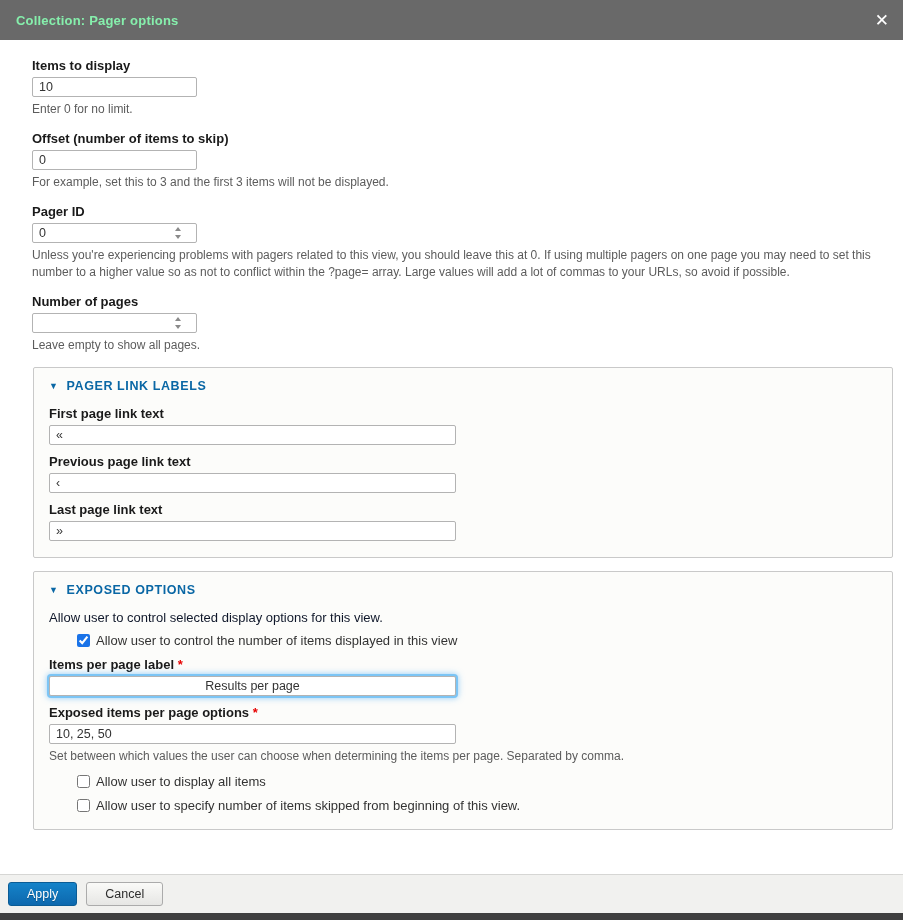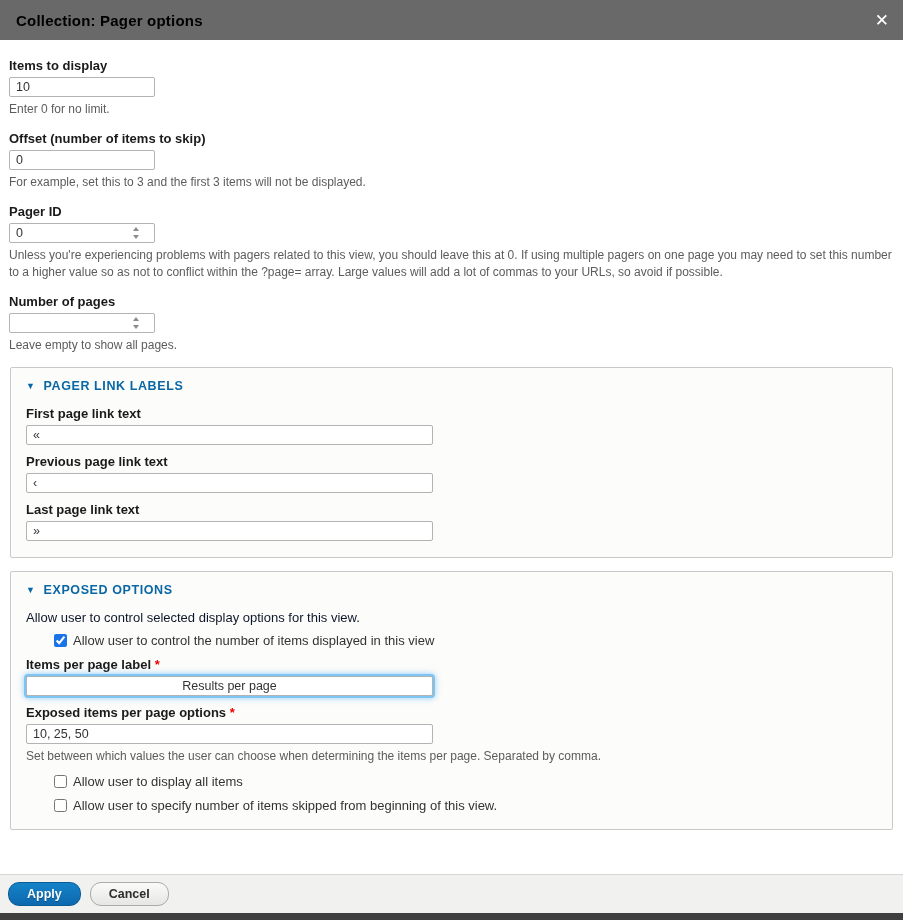--- a/index.html
+++ b/index.html
@@ -17,40 +17,41 @@
   .dialog-header {
     height: 40px;
     background: #696969;
     display: flex;
     align-items: center;
     justify-content: space-between;
     padding: 0 14px 0 16px;
     flex: 0 0 auto;
   }
   .dialog-title {
-    color: #000000;
-    font-size: 15px;
+    color: #86efac;
+    font-size: 13px;
     font-weight: bold;
     letter-spacing: .2px;
   }
   .dialog-close {
     color: #ffffff;
     font-size: 17px;
     font-weight: bold;
     line-height: 1;
     cursor: pointer;
     background: none;
     border: none;
     font-family: "DejaVu Sans", sans-serif;
   }
   
   .dialog-content {
     flex: 1 1 auto;
     padding: 18px 10px 0 9px;
     overflow: hidden;
+    margin-left: 23px;
   }
   .form-item { margin-bottom: 13px; }
   .form-label {
     display: block;
     font-size: 13px;
     font-weight: bold;
     color: #1a1a1a;
     margin-bottom: 4px;
   }
   .req { color: #e60000; font-weight: bold; }
@@ -59,21 +60,21 @@
     height: 20px;
     border: 1px solid #b3b3b3;
     border-radius: 2px;
     font-family: "Liberation Sans", "DejaVu Sans", sans-serif;
     font-size: 12.5px;
     color: #333333;
     padding: 1px 6px;
     background: #ffffff;
     outline: none;
   }
-  .input-sm { width: 146px; }
+  .input-sm { width: 165px; }
   .input-lg { width: 407px; }
   .input-focused {
     border: 1px solid #35a3f1;
     box-shadow: 0 0 0 2px #7cc5f5, 0 0 6px 2px rgba(60,165,245,.55);
     text-align: center;
   }
   .spin-icon {
     position: absolute;
     right: 16px;
     top: 4px;
@@ -151,24 +152,24 @@
     flex: 0 0 auto;
     background: #f1f1ef;
     border-top: 1px solid #d6d6d4;
     padding: 7px 10px 7px 8px;
     display: flex;
     align-items: center;
     gap: 9px;
   }
   .btn {
     height: 24px;
-    border-radius: 11px;
+    border-radius: 3px;
     font-family: "Liberation Sans", "DejaVu Sans", sans-serif;
     font-size: 12.5px;
-    font-weight: bold;
+    font-weight: normal;
     padding: 0 18px;
     cursor: pointer;
   }
   .btn-primary {
     background: linear-gradient(#1583c9, #0d68ae);
     border: 1px solid #0b5c95;
     color: #ffffff;
     text-shadow: 0 1px 1px rgba(0,0,0,.3);
   }
   .btn-secondary {

